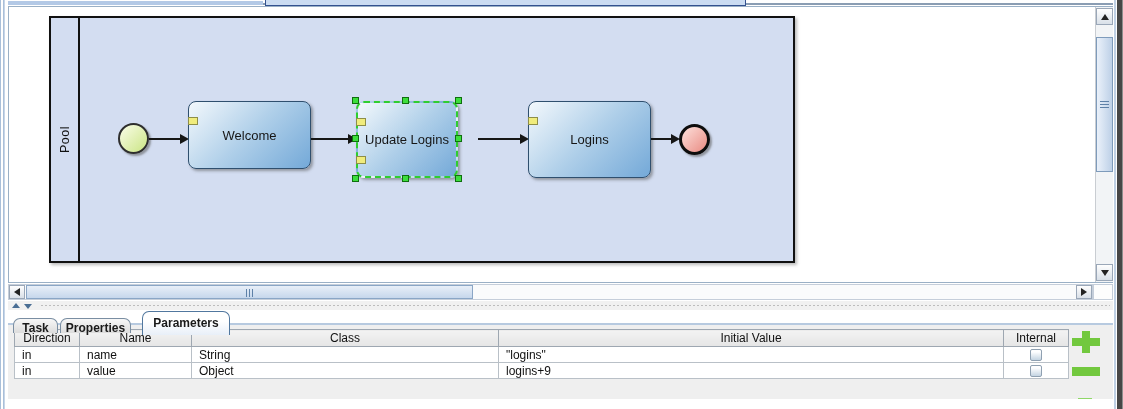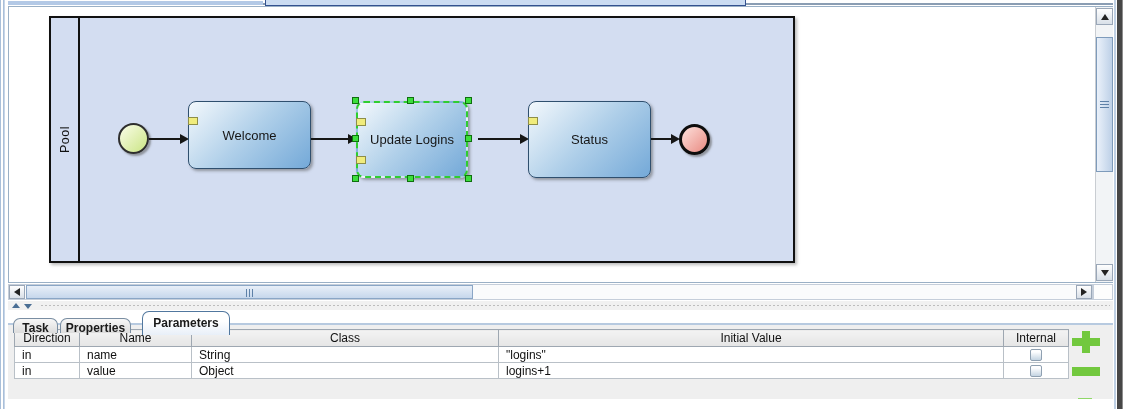--- a/index.html
+++ b/index.html
@@ -35,21 +35,21 @@
   .flow{position:absolute;top:131px;height:0;border-top:2px solid #161616;}
   .flow::after{content:"";position:absolute;left:100%;top:-6px;width:0;height:0;
                border-left:9px solid #161616;border-top:5px solid transparent;border-bottom:5px solid transparent;}
   .f1{left:140px;width:31px;} .f2{left:302px;width:37px;} .f3{left:469px;width:42px;} .f4{left:642px;width:20px;}
 
   .task{position:absolute;width:123px;height:77px;border:1px solid #2F4F6E;border-radius:8px;
         background:linear-gradient(135deg,#F3F8FC 0%,#AFCFE9 50%,#74A9D8 100%);
         box-shadow:2px 2px 3px rgba(80,80,80,.5);display:flex;align-items:center;justify-content:center;
         font-size:13px;color:#161616;}
   .t-welcome{left:179px;top:94px;height:68px;}
-  .t-update{left:347px;top:94px;width:112px;border:2px dashed #2FCE2F;}
+  .t-update{left:347px;top:94px;width:102px;border:2px dashed #2FCE2F;}
   .t-status{left:519px;top:94px;}
 
   .handle{position:absolute;width:7px;height:7px;background:#3CDE3C;border:1px solid #0F6F0F;}
   .h-nw{left:-6px;top:-6px;} .h-n{left:calc(50% - 5px);top:-6px;} .h-ne{right:-6px;top:-6px;}
   .h-w{left:-6px;top:calc(50% - 5px);} .h-e{right:-6px;top:calc(50% - 5px);}
   .h-sw{left:-6px;bottom:-6px;} .h-s{left:calc(50% - 5px);bottom:-6px;} .h-se{right:-6px;bottom:-6px;}
 
   .port{position:absolute;width:10px;height:8px;background:#F0EC7C;border:1px solid #8E8E48;}
   .t-welcome .port,.t-status .port{left:-1px;top:15px;}
   .t-update .port-a{left:-2px;top:15px;} .t-update .port-b{left:-2px;top:53px;}
@@ -154,21 +154,21 @@
       <span class="handle h-se"></span>
       <span class="port port-a"></span>
       <span class="port port-b"></span>
       <span>Update Logins</span>
     </div>
 
     <div class="flow f3"></div>
 
     <div class="task t-status">
       <span class="port"></span>
-      <span>Status</span>
+      <span>Logins</span>
     </div>
 
     <div class="flow f4"></div>
     <div class="event end"></div>
 
     <div class="vsb">
       <div class="sb-btn up">
           <i class="tri tri-up"></i>
         </div>
       <div class="vthumb"></div>
@@ -226,21 +226,21 @@
           <td>String</td>
           <td>"logins"</td>
           <td class="c-int">
               <span class="checkbox"></span>
             </td>
         </tr>
         <tr>
           <td>in</td>
           <td>value</td>
           <td>Object</td>
-          <td>logins+1</td>
+          <td>logins+9</td>
           <td class="c-int">
               <span class="checkbox"></span>
             </td>
         </tr>
       </tbody>
     </table>
 
     <div class="add-btn">
         <i class="plus-icon"></i>
       </div>

